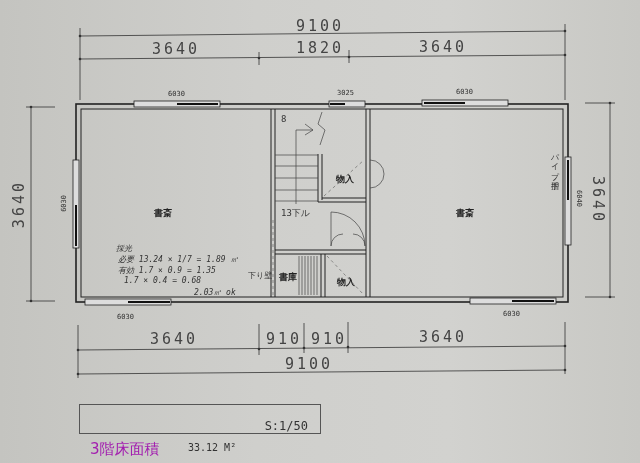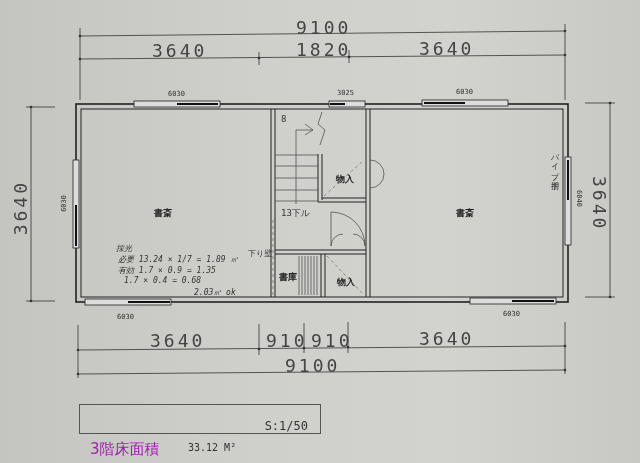--- a/index.html
+++ b/index.html
@@ -1,18 +1,18 @@
 <!DOCTYPE html>
 <html><head>
 <meta charset="utf-8">
 <style>
   html,body{margin:0;padding:0;}
   body{width:640px;height:463px;background:#c9c9c6;position:relative;overflow:hidden;font-family:"DejaVu Sans",sans-serif;color:#333;}
   .paper{position:absolute;left:0;top:0;width:640px;height:463px;background:linear-gradient(90deg,#c4c4c0 0%,#cfcfcc 40%,#d2d2cf 70%,#c8c8c4 100%);}
-  .dimtxt{position:absolute;font-family:"DejaVu Sans Mono",monospace;font-size:18px;letter-spacing:3px;color:#444;white-space:nowrap;text-align:center;}
+  .dimtxt{position:absolute;font-family:"DejaVu Sans Mono",monospace;font-size:15px;letter-spacing:3px;color:#444;white-space:nowrap;text-align:center;}
   .sm{position:absolute;font-family:"DejaVu Sans Mono",monospace;font-size:7px;color:#333;white-space:nowrap;}
   .vtxt{writing-mode:vertical-rl;transform:rotate(180deg);}
   .room{position:absolute;font-size:9px;font-weight:bold;color:#222;white-space:nowrap;}
   .note{position:absolute;font-family:"DejaVu Sans Mono",monospace;font-size:8px;color:#333;white-space:nowrap;font-style:italic;}
   svg{position:absolute;left:0;top:0;}
   .title-box{position:absolute;left:79px;top:404px;width:240px;height:28px;border:1.5px solid #555;}
   .title{position:absolute;left:10px;top:4px;font-size:16px;color:#333;}
   .scale{position:absolute;right:12px;top:6px;font-family:"DejaVu Sans Mono",monospace;font-size:12px;color:#333;margin-top:8px;}
   .area-label{position:absolute;left:90px;top:440px;font-size:15px;color:#a21caf;}
   .area-val{position:absolute;left:188px;top:442px;font-family:"DejaVu Sans Mono",monospace;font-size:10px;color:#333;}
@@ -167,20 +167,20 @@
 <div class="room" style="left:279px;top:271px;">書庫</div>
 
 <div class="sm" style="left:281px;top:114px;font-size:9px;">8</div>
 <div class="sm" style="left:281px;top:207px;font-size:9px;">13下ル</div>
 
 <div class="note" style="left:116px;top:243px;">採光</div>
 <div class="note" style="left:118px;top:254px;">必要  13.24 × 1/7 = 1.89 ㎡</div>
 <div class="note" style="left:118px;top:265px;">有効  1.7 × 0.9 = 1.35</div>
 <div class="note" style="left:124px;top:276px;">1.7 × 0.4 = 0.68</div>
 <div class="note" style="left:194px;top:287px;">2.03㎡  ok</div>
-<div class="note" style="left:248px;top:248px;font-style:normal;">下り壁</div>
+<div class="note" style="left:248px;top:270px;font-style:normal;">下り壁</div>
 <div class="note" style="left:548px;top:148px;writing-mode:vertical-rl;font-style:normal;">パイプ手摺</div>
 
 <div class="title-box">
   <div class="scale">S:1/50</div>
 </div>
 <div class="area-label">3階床面積</div>
 <div class="area-val">33.12 M²</div>
 
 </body></html>

